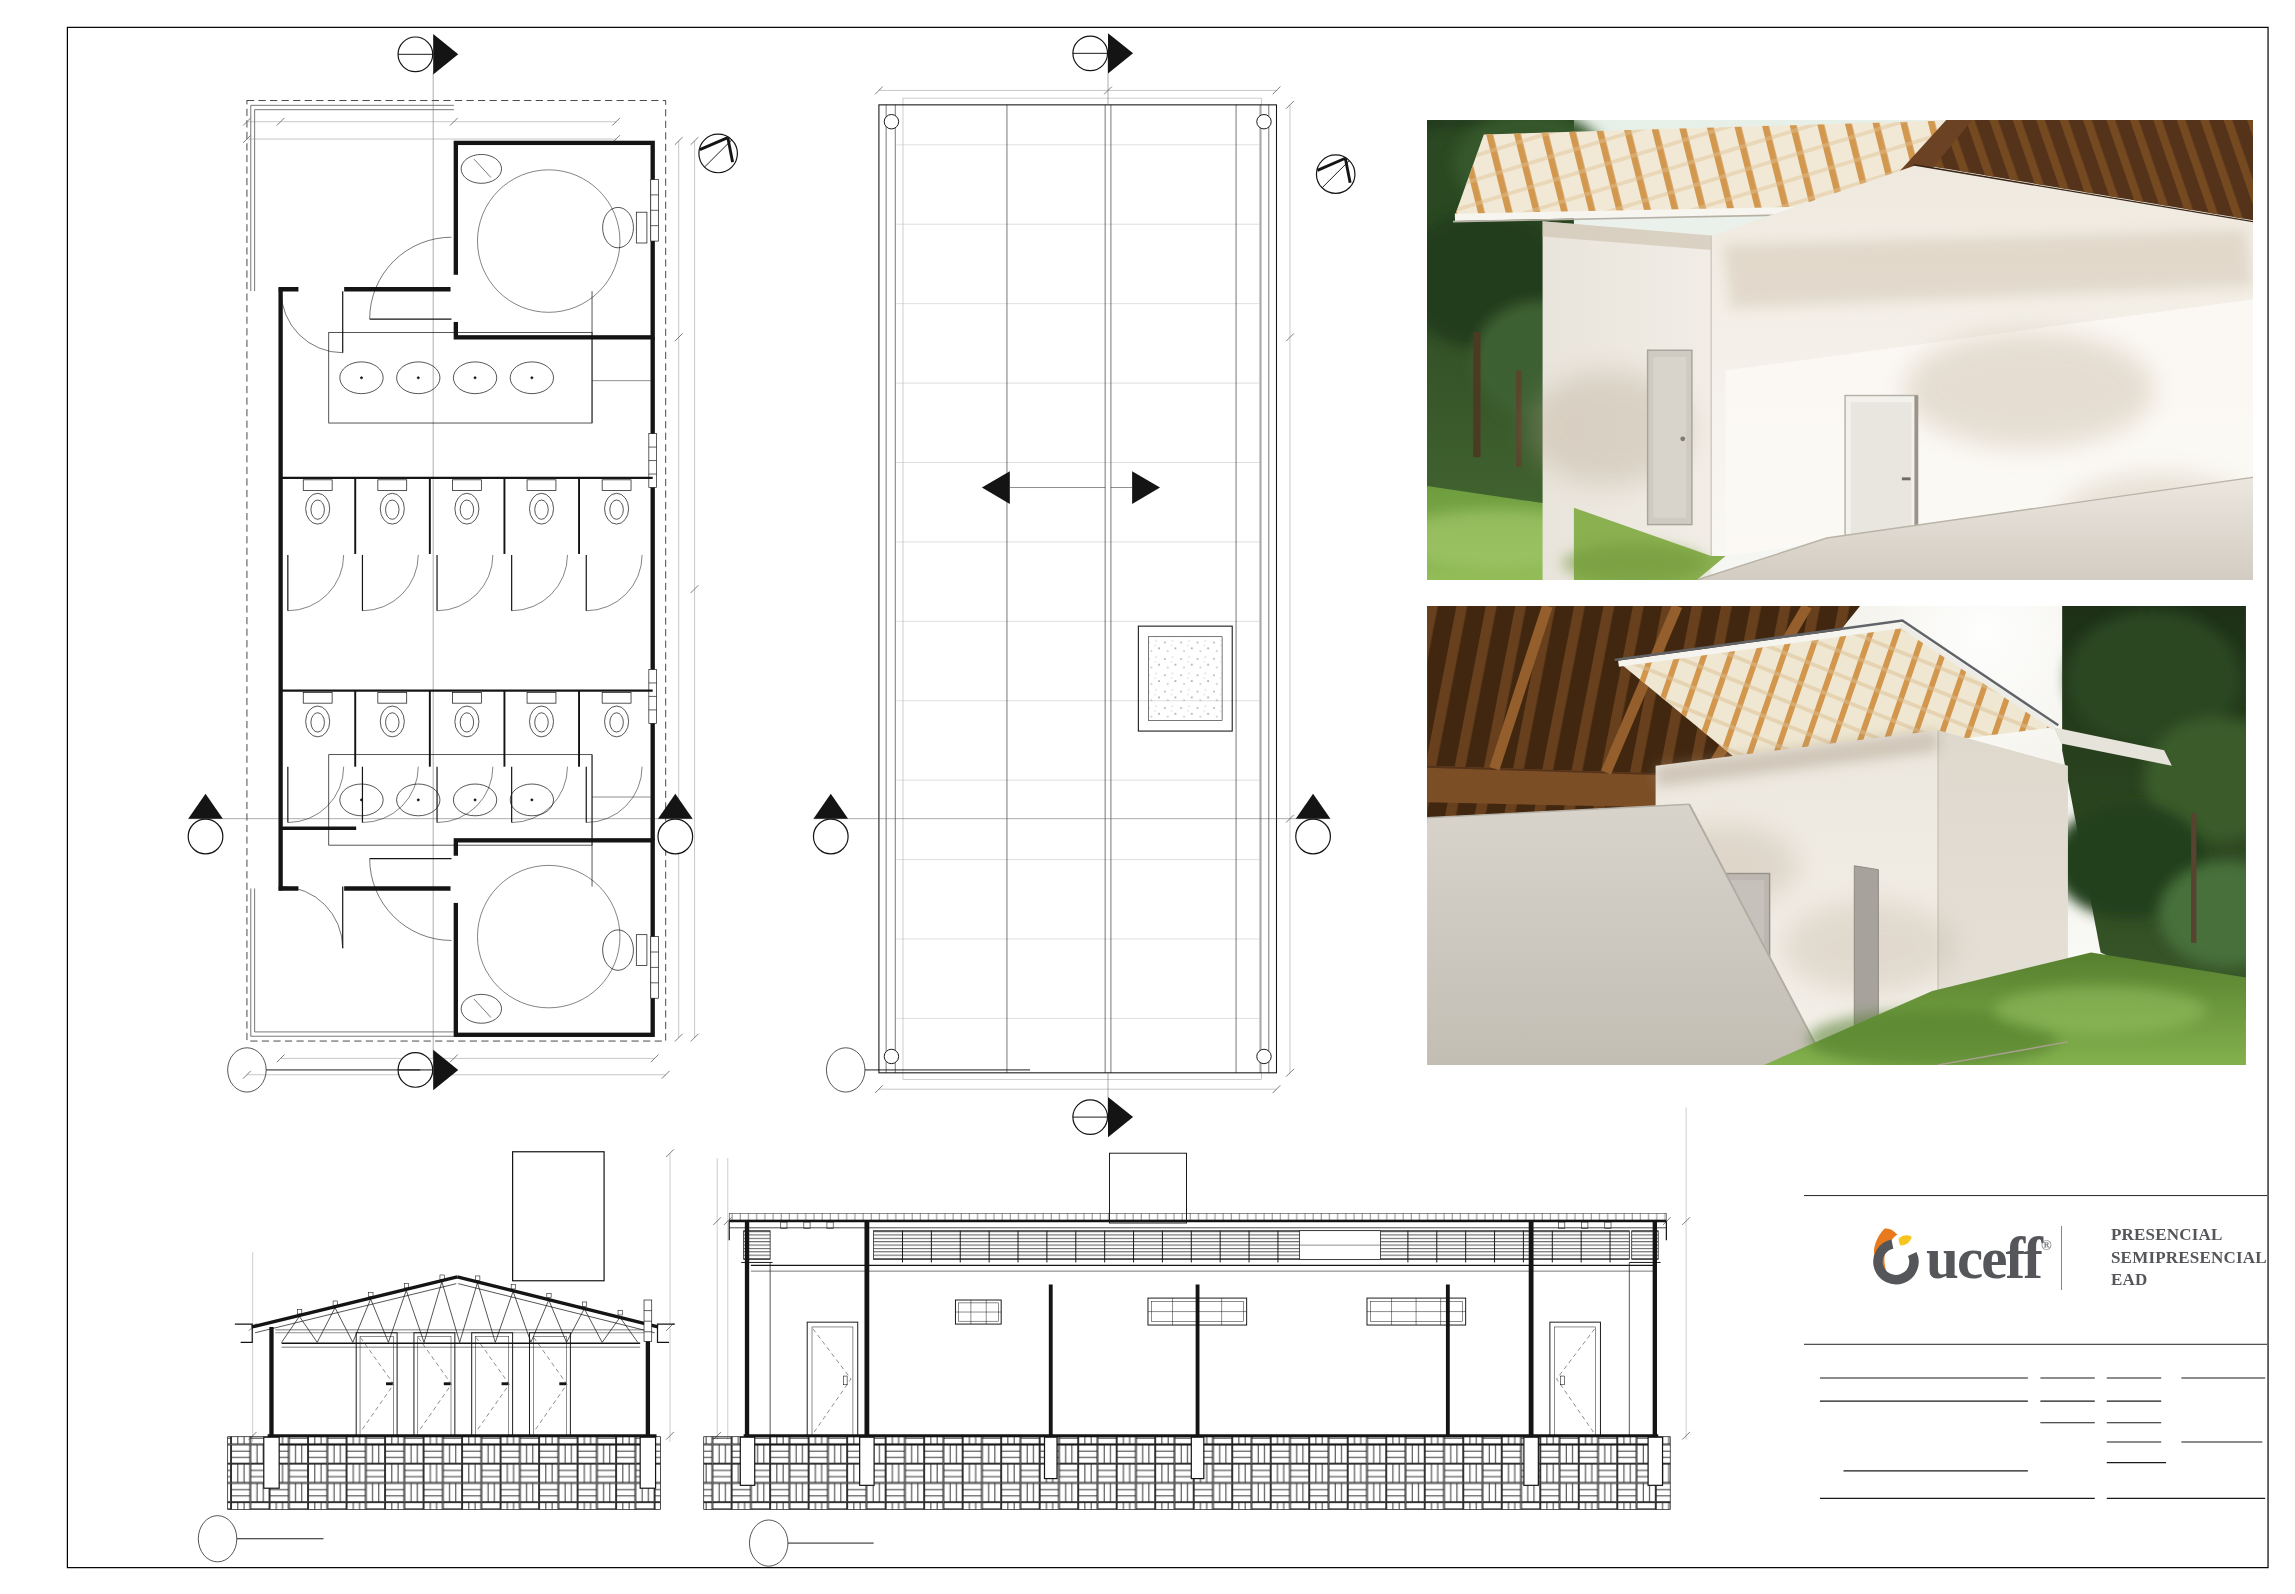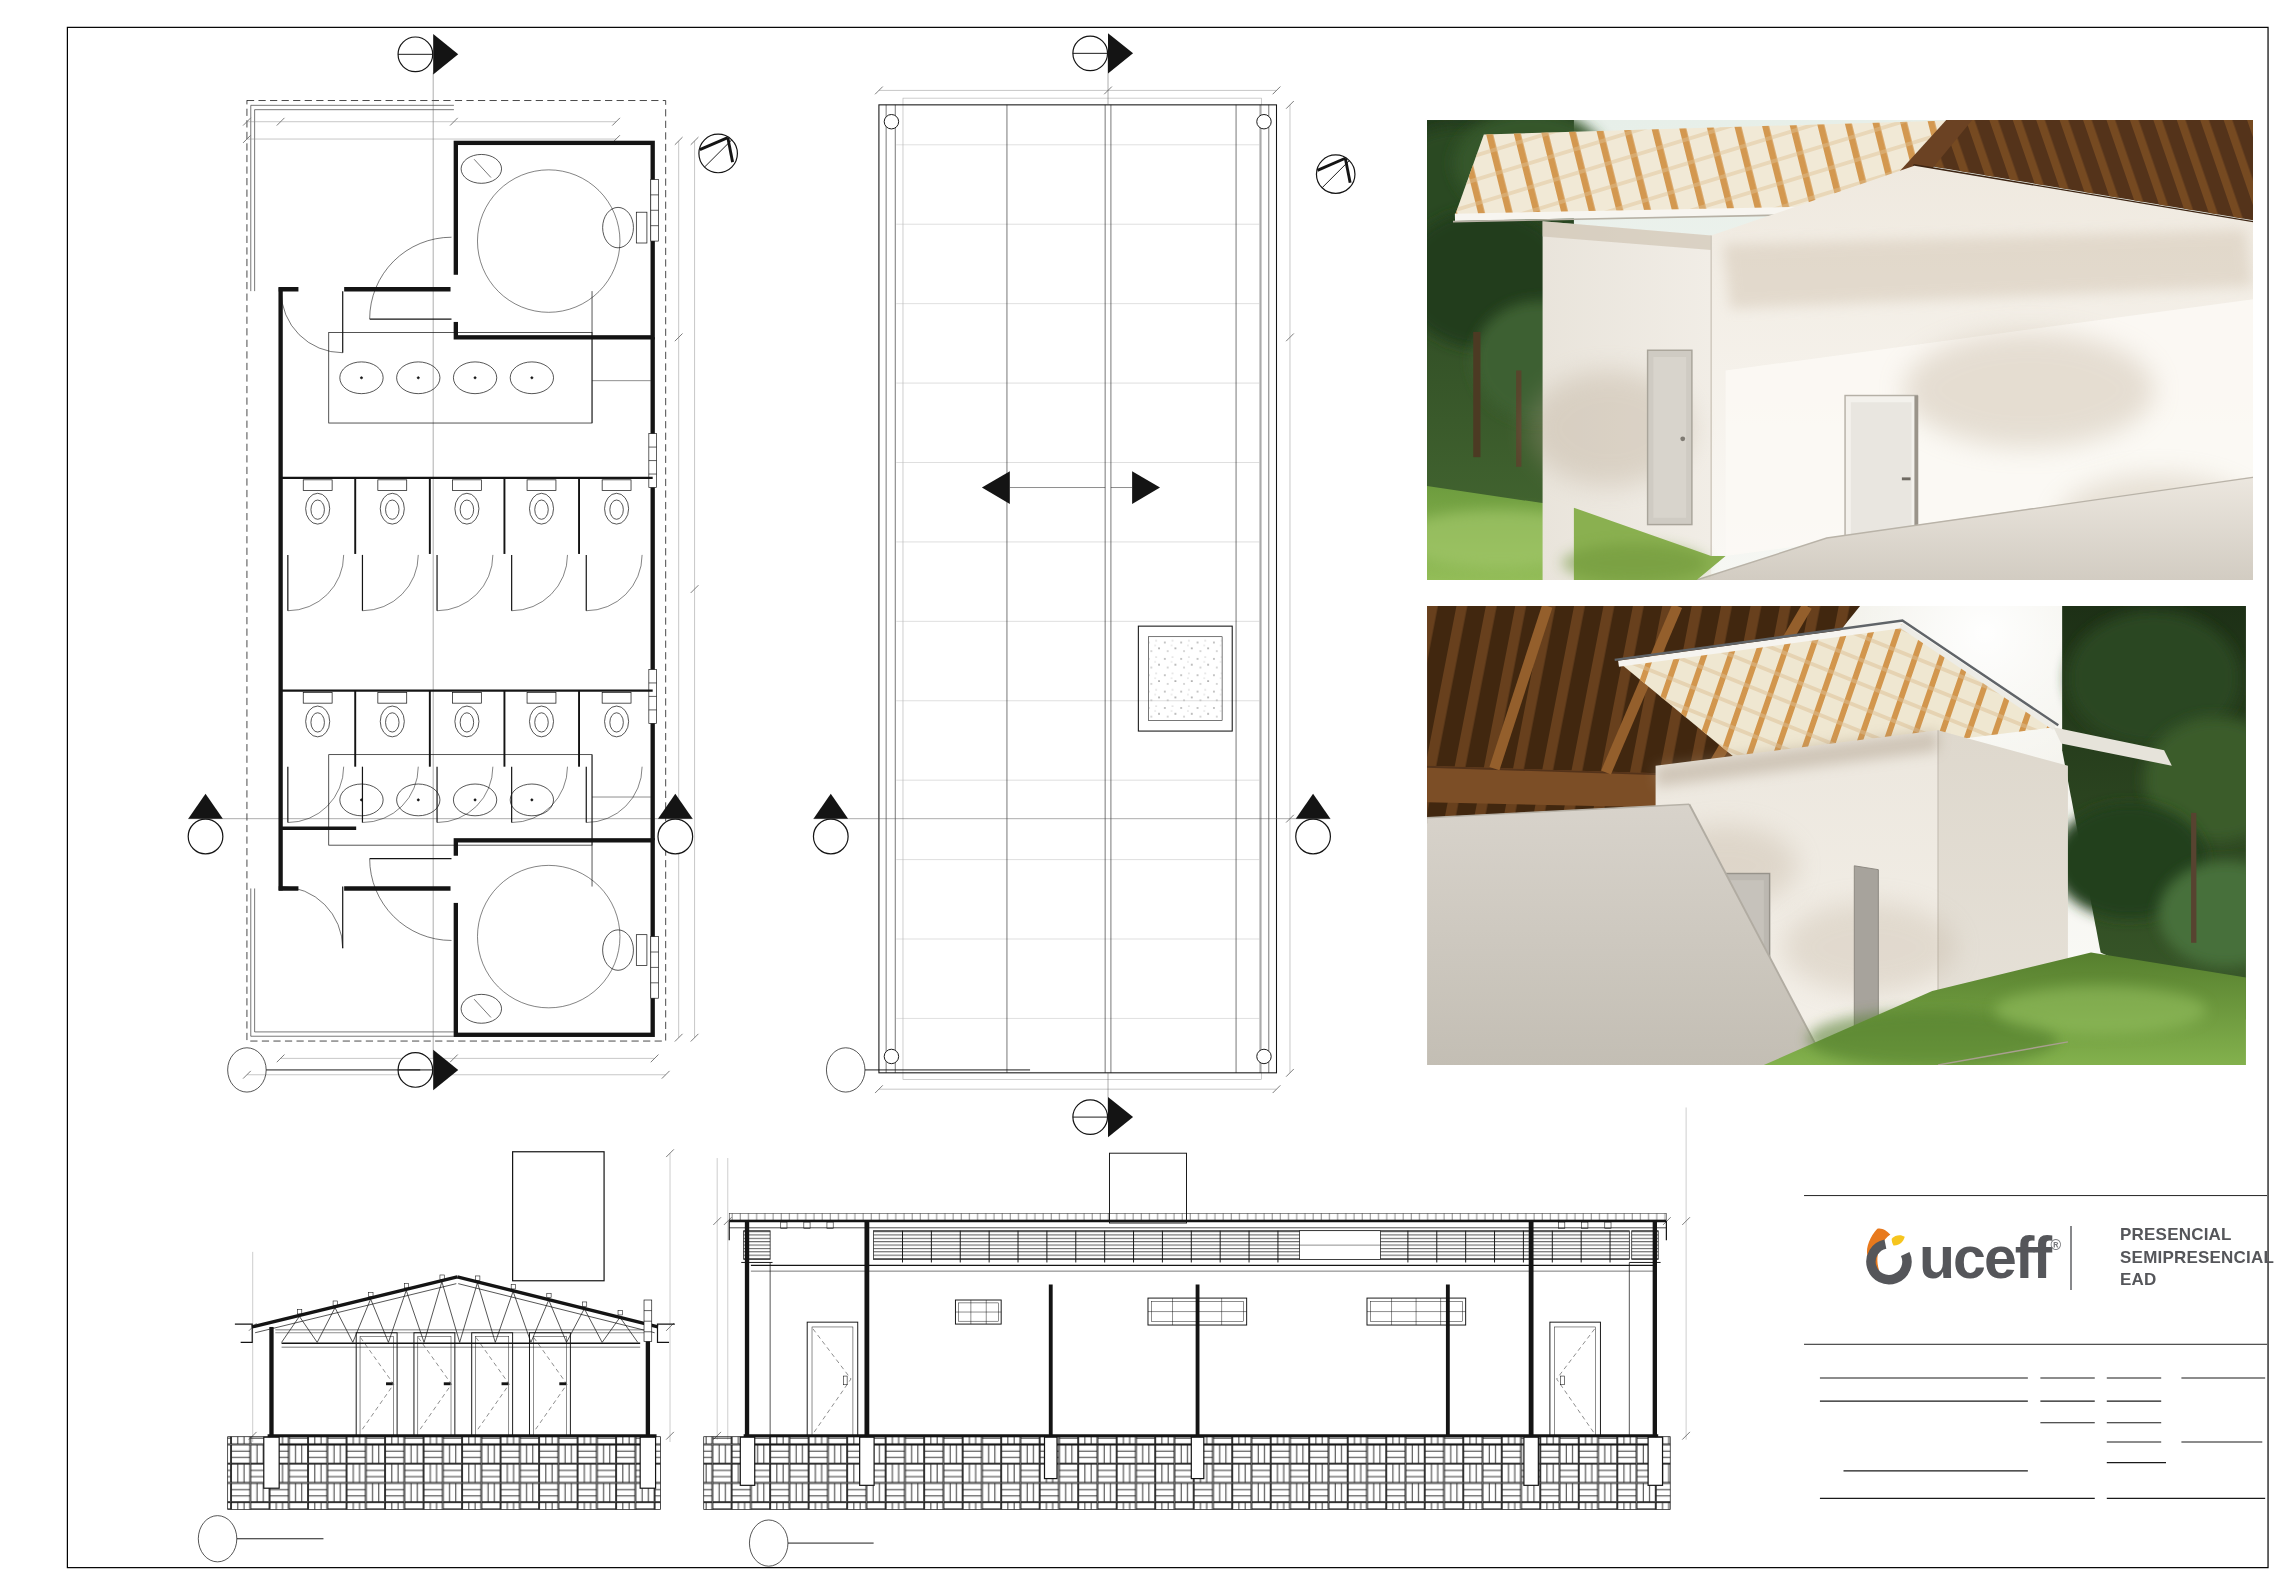--- a/index.html
+++ b/index.html
@@ -1,17 +1,17 @@
 <!DOCTYPE html>
 <html style="font-size:7.7px"><head>
 <meta charset="utf-8">
 <style>
   html,body{margin:0;padding:0;background:#e9e9e9;}
   .sheet{position:relative;width:2295px;height:1595px;background:#ffffff;overflow:hidden;
-         font-family:Liberation Sans, sans-serif;}
+         font-family:Liberation Serif, serif;}
   .sheet-svg{position:absolute;left:0;top:0;}
   .render{position:absolute;overflow:hidden;background:#eef1ec;}
   .render svg{display:block;}
   #render-top{left:1427px;top:120px;width:826px;height:460px;}
   #render-bottom{left:1427px;top:606px;width:819px;height:459px;}
   .titleblock{position:absolute;left:1878px;top:1206px;width:380px;height:104px;
               display:flex;align-items:center;justify-content:center;}
   .logo-row{display:flex;align-items:center;}
   .flame{width:54px;height:76px;margin-right:2.9px;}
   .brand{font-size:59px;font-weight:bold;color:#55565A;letter-spacing:-1.9px;line-height:1;}

